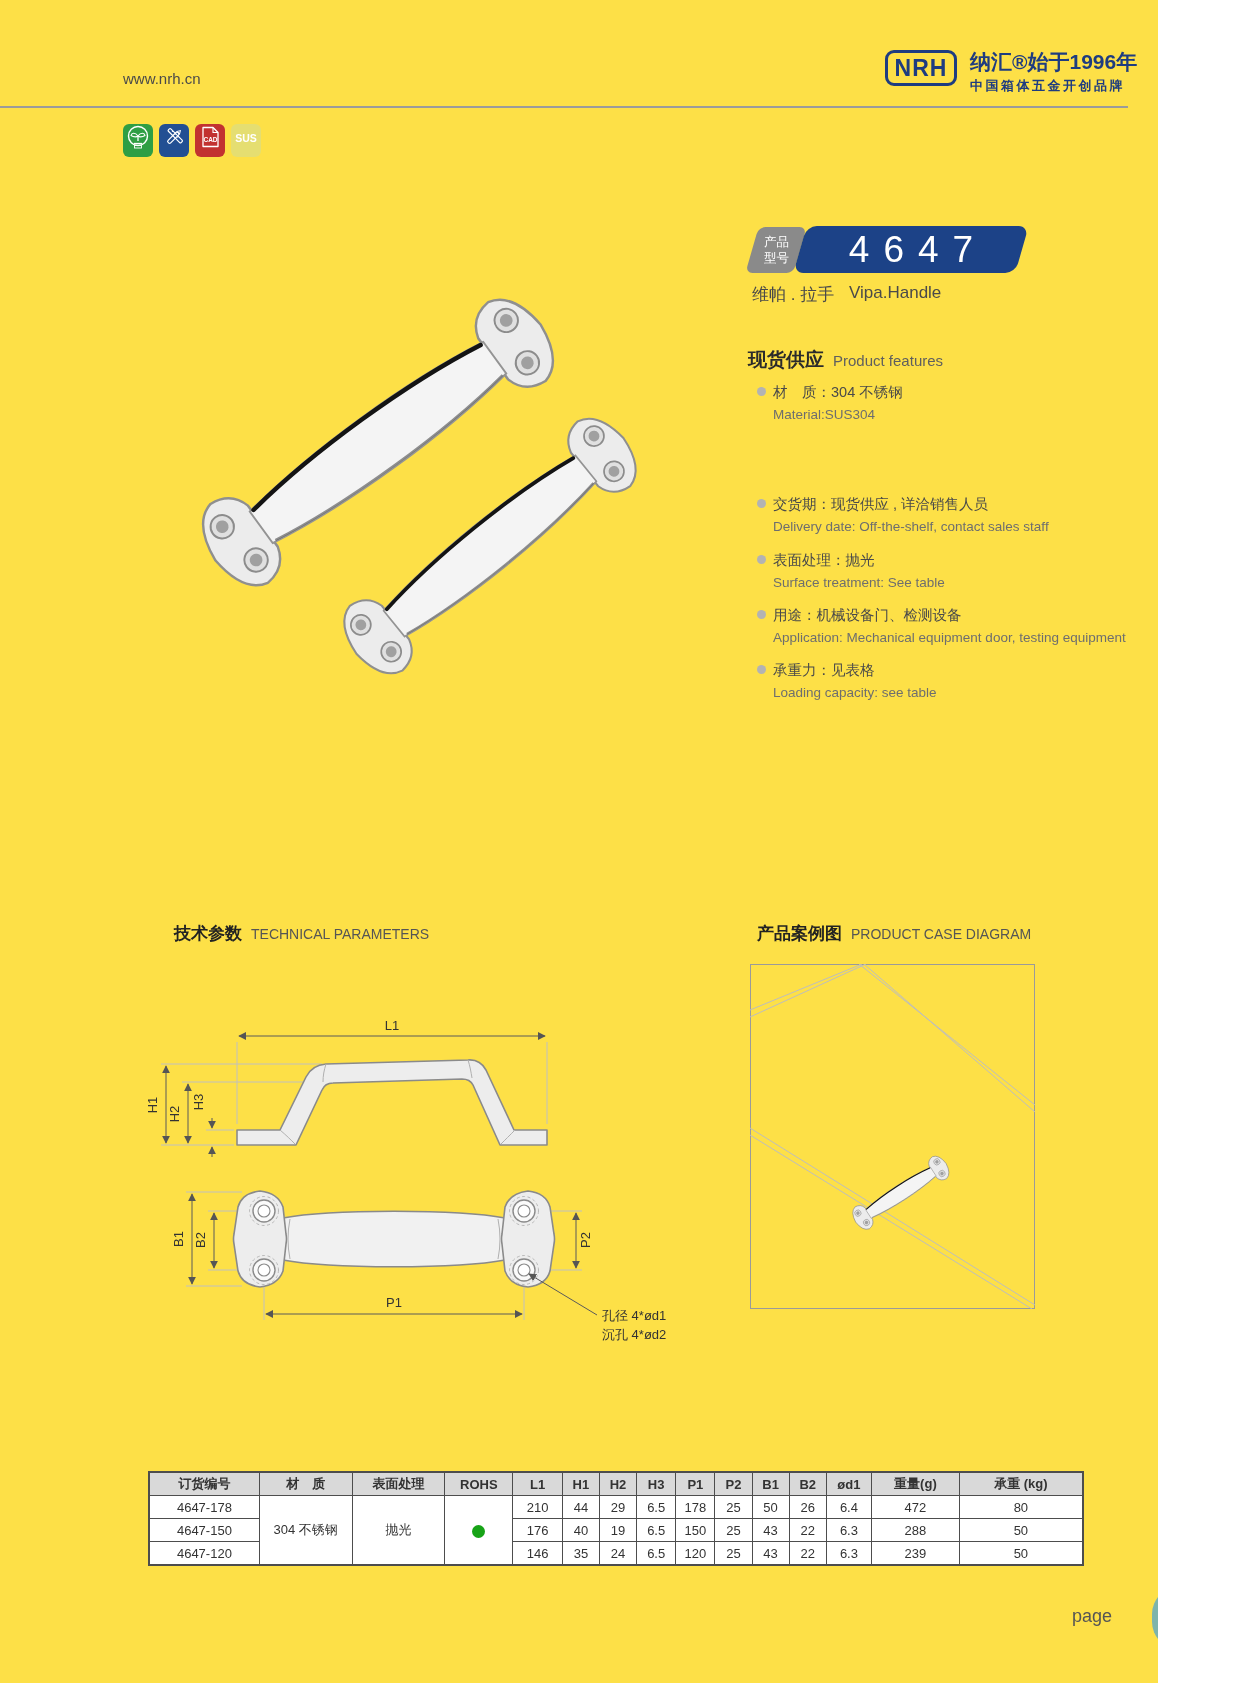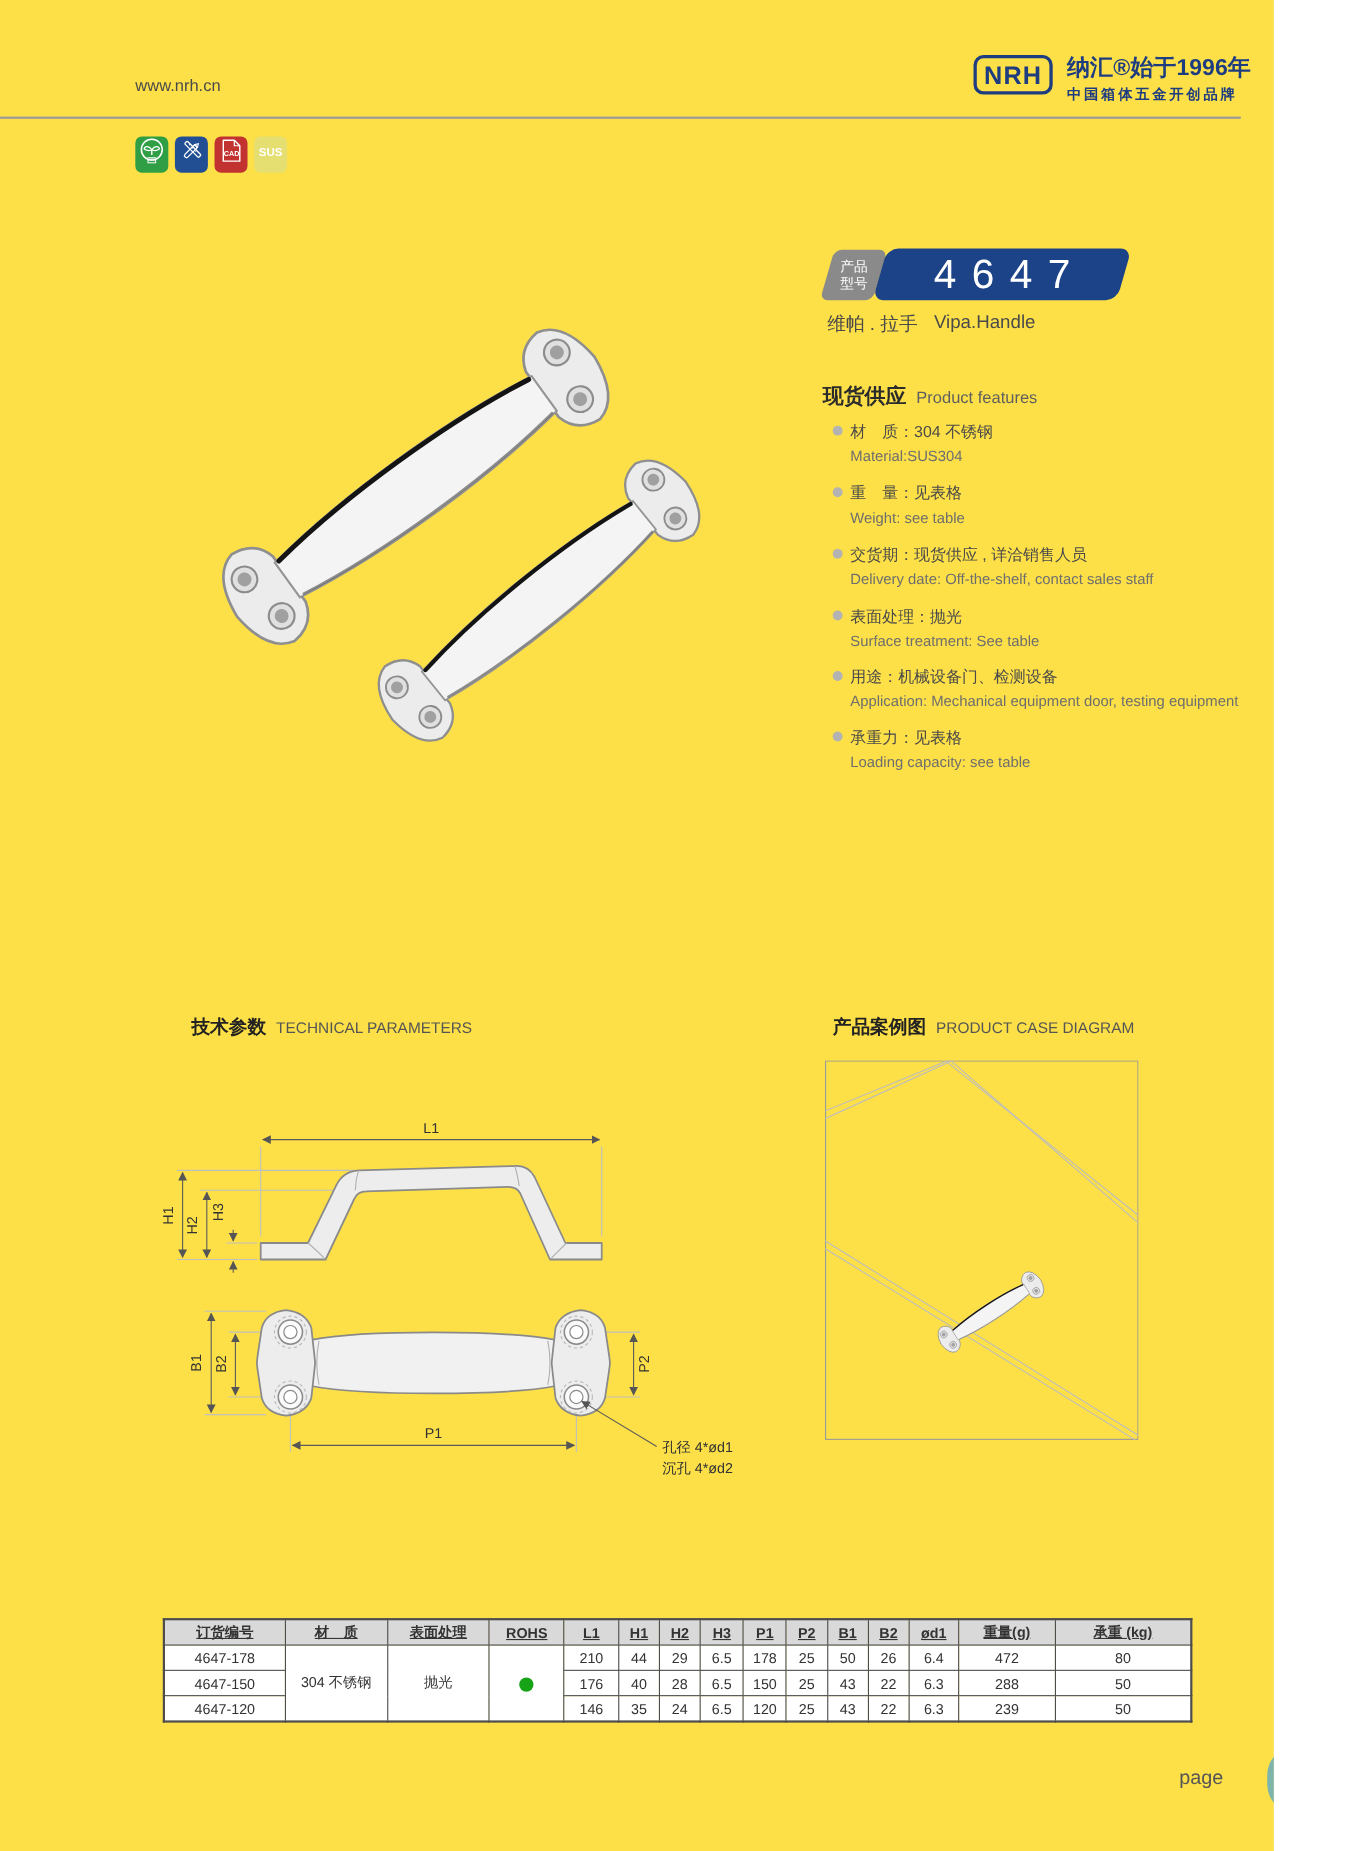--- a/index.html
+++ b/index.html
@@ -58,21 +58,21 @@
   .case-header{left:757px;top:922px;}
 
   .tech-svg{left:130px;top:948px;}
   .case-svg{left:750px;top:964px;}
   .photo{transform-origin:center center;}
 
   
   .spec-table{left:148px;top:1471px;width:936px;border-collapse:collapse;table-layout:fixed;
               font-size:13px;color:#333;border:2px solid #4d4d4d;}
   .spec-table th,.spec-table td{border:1px solid #4d4d4d;text-align:center;padding:0;height:22px;}
-  .spec-table th{background:#d9d9d9;font-weight:600;text-decoration:underline;}
+  .spec-table th{background:#d9d9d9;font-weight:600;}
   .spec-table td{background:#fff;}
   .rohs-dot{display:inline-block;width:13px;height:13px;border-radius:50%;background:#17a317;vertical-align:middle;}
 
   
   .page-label{left:1072px;top:1606px;font-size:18px;color:#555;}
   .page-num-box{left:1152px;top:1587px;width:88px;height:62px;background:#7db4ab;
                 display:flex;align-items:center;justify-content:center;border-radius:27px;}
   .page-num{color:#fff;font-size:28px;font-weight:bold;}
 
   svg text{font-family:"Liberation Sans",sans-serif;}
@@ -185,25 +185,20 @@
   <div class="abs name-cn">维帕 . 拉手</div>
   <div class="abs name-en">Vipa.Handle</div>
 
   <div class="abs feat-title">
     <span class="cn">现货供应</span><span class="en">Product features</span>
   </div>
   <div class="feat" style="top:383px">
     <span class="dot"></span>
     <div class="cn">材　质：304 不锈钢</div>
       <div class="en">Material:SUS304</div>
-  </div>
-  <div class="feat" style="top:439px">
-    <span class="dot"></span>
-    <div class="cn">重　量：见表格</div>
-      <div class="en">Weight: see table</div>
   </div>
   <div class="feat" style="top:495px">
     <span class="dot"></span>
     <div class="cn">交货期：现货供应 , 详洽销售人员</div>
       <div class="en">Delivery date: Off-the-shelf, contact sales staff</div>
   </div>
   <div class="feat" style="top:606px">
     <span class="dot"></span>
     <div class="cn">用途：机械设备门、检测设备</div>
       <div class="en">Application: Mechanical equipment door, testing equipment</div>
@@ -377,21 +372,21 @@
         <td>50</td>
           <td>26</td>
         <td>6.4</td>
           <td>472</td>
         <td>80</td>
       </tr>
       <tr>
         <td>4647-150</td>
         <td>176</td>
           <td>40</td>
-        <td>28</td>
+        <td>19</td>
           <td>6.5</td>
         <td>150</td>
           <td>25</td>
         <td>43</td>
           <td>22</td>
         <td>6.3</td>
           <td>288</td>
         <td>50</td>
       </tr>
       <tr>

